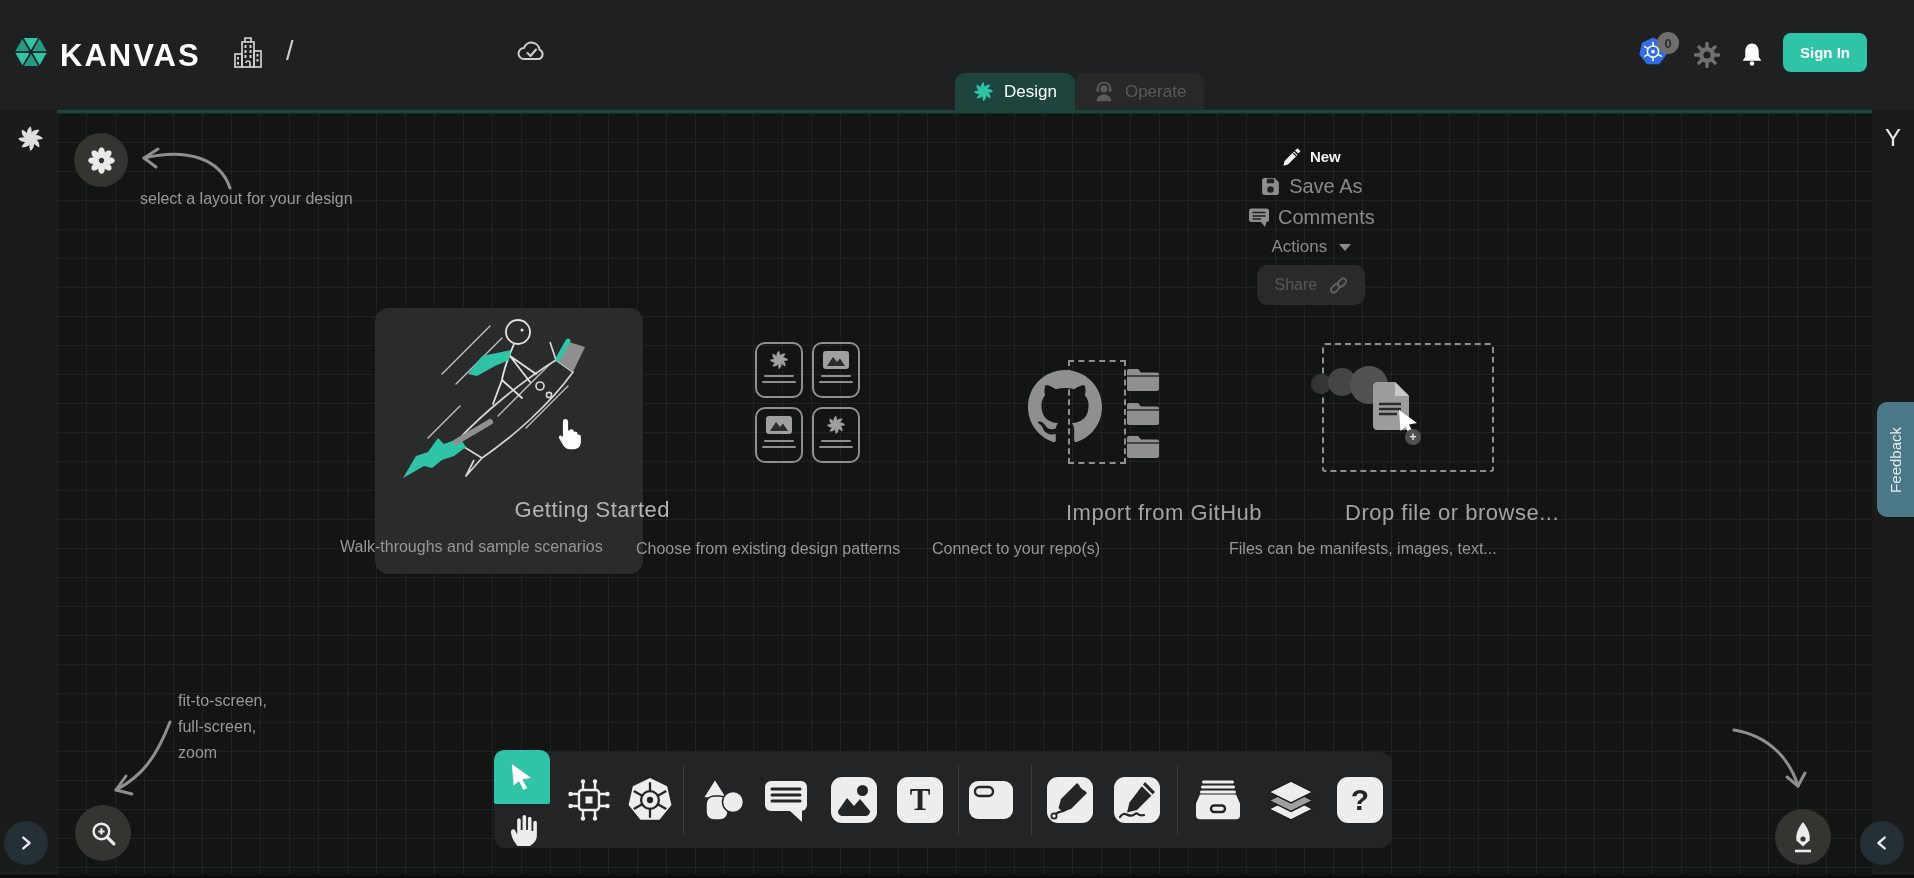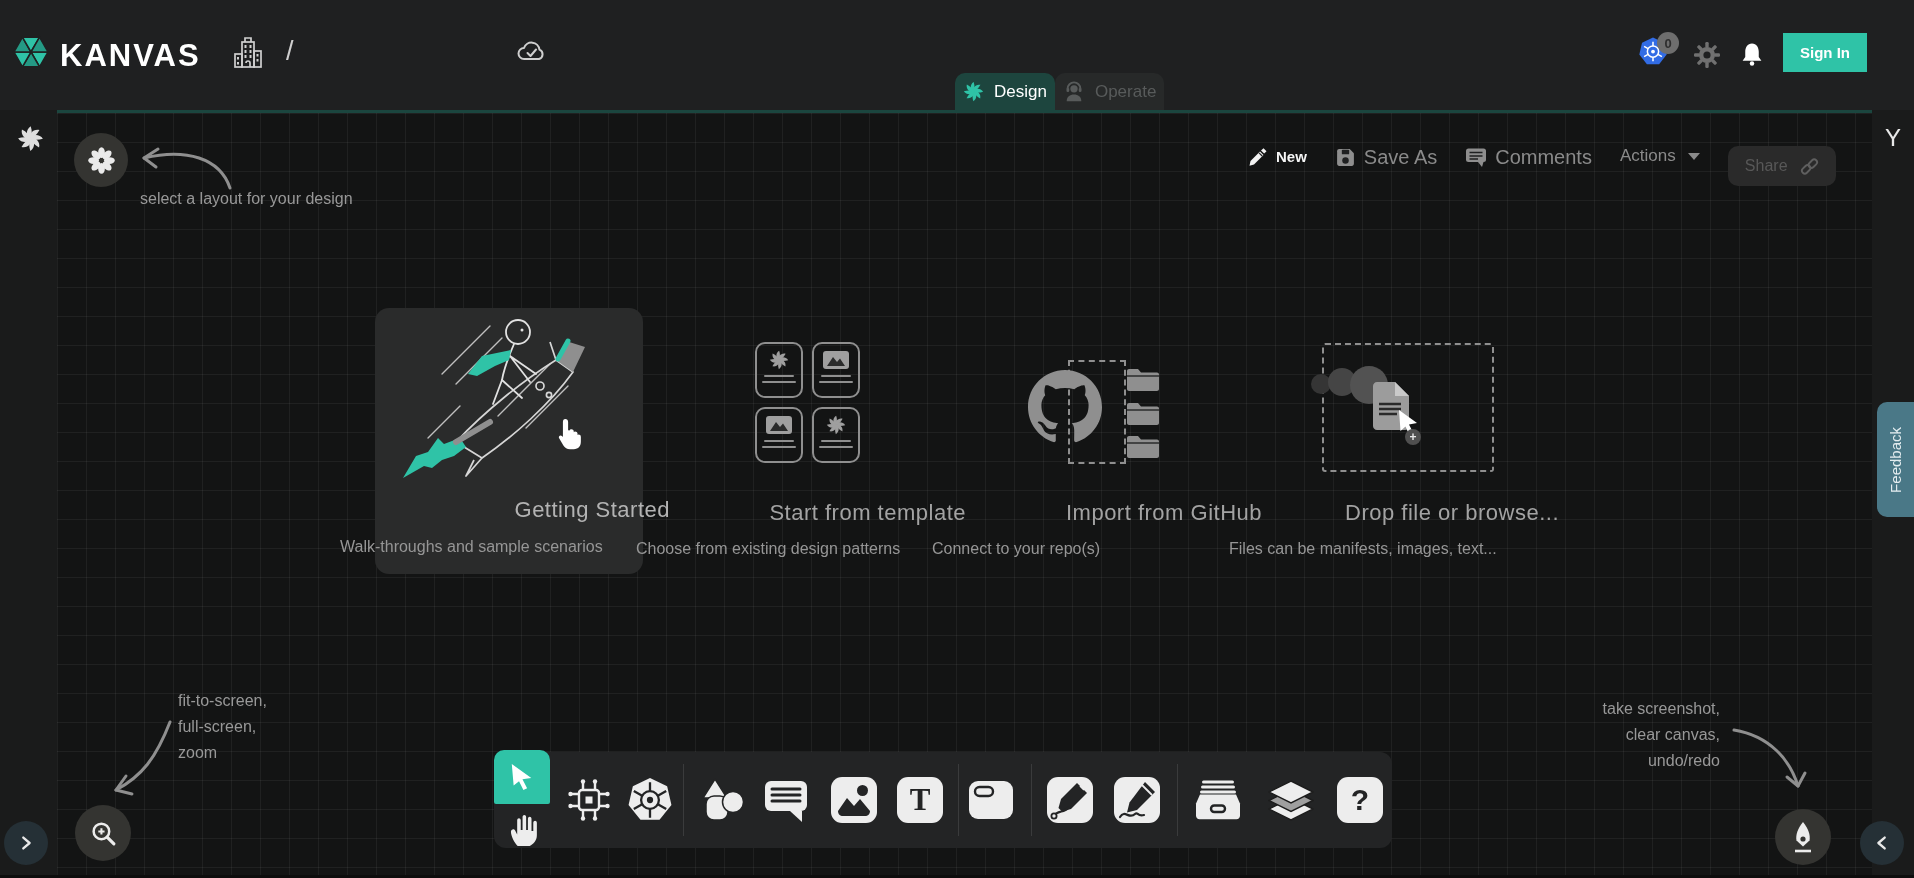--- a/index.html
+++ b/index.html
@@ -9,45 +9,45 @@
 
   
   .topbar{position:absolute;inset:0 0 auto 0;height:110px;background:#1f2021;}
   .brand-text{font-size:31px;font-weight:800;letter-spacing:2px;color:#fff;}
   .name-label{font-size:13px;color:#c8c8c8;display:block;margin-bottom:3px;}
   .name-input{width:176px;background:transparent;border:none;border-bottom:1px solid #d9d9d9;
               color:#e8e8e8;font-size:19px;font-family:"Liberation Sans",sans-serif;
               padding:0 0 8px 2px;outline:none;}
   .slash{font-size:27px;font-weight:300;color:#cfcfcf;}
   .mode-tabs{position:absolute;left:955px;bottom:0;display:flex;align-items:flex-end;}
-  .tab{height:37px;display:flex;align-items:center;gap:10px;padding:0 8px;
+  .tab{height:37px;display:flex;align-items:center;gap:10px;padding:0 18px;
        border-radius:10px 10px 0 0;font-size:17px;cursor:pointer;}
   .tab.active{background:#1d453e;color:#fff;}
   .tab.inactive{background:#272929;color:#585b5b;}
   .badge{position:absolute;left:19px;top:-4px;width:22px;height:22px;border-radius:50%;
          background:#6e6e6e;color:#2e2e2e;font-size:13px;font-weight:bold;
          display:flex;align-items:center;justify-content:center;}
   .signin{position:absolute;left:1783px;top:33px;width:84px;height:39px;border:none;
-          border-radius:0;background:#2fc3a7;color:#fff;font-size:15px;font-weight:bold;
+          border-radius:8px;background:#2fc3a7;color:#fff;font-size:15px;font-weight:bold;
           font-family:"Liberation Sans",sans-serif;cursor:pointer;}
 
   
   .canvas{position:absolute;top:110px;left:0;width:1914px;height:768px;background:#131414;}
   .topline{position:absolute;top:0;left:0;width:100%;height:3px;background:#1b463f;}
   .grid{position:absolute;left:57px;top:3px;width:1815px;height:762px;
         background-image:linear-gradient(rgba(255,255,255,.055) 1px,transparent 1px),
                          linear-gradient(90deg,rgba(255,255,255,.055) 1px,transparent 1px);
         background-size:29px 29px;}
   .strip{position:absolute;top:0;height:768px;background:#1a1b1b;}
   .strip.left{left:0;width:57px;}
   .strip.right{left:1872px;width:42px;}
   .bottomline{position:absolute;bottom:0;left:0;width:100%;height:3px;background:#0d0d0d;}
 
   
-  .cv-toolbar{position:absolute;left:1248px;top:36px;display:flex;align-items:flex-start;gap:28px;}
+  .cv-toolbar{position:absolute;left:1248px;top:36px;display:flex;align-items:center;gap:8px;flex-direction:column;}
   .cv-item{display:flex;align-items:center;gap:8px;cursor:pointer;}
   .cv-item span{font-size:20px;color:#8a8a8a;}
   .cv-item.bright span{color:#f5f5f5;font-weight:bold;font-size:15px;}
   .chev-down{width:0;height:0;border-left:6px solid transparent;border-right:6px solid transparent;
              border-top:7px solid #8a8a8a;margin-left:4px;}
   .share-pill{width:108px;height:40px;border-radius:10px;background:#2a2a2a;display:flex;
               align-items:center;justify-content:center;gap:12px;cursor:pointer;}
   .share-pill span{font-size:16px;color:#585858;}
 
   .round-btn{position:absolute;border-radius:50%;background:#343431;display:flex;
@@ -353,21 +353,20 @@
       <div class="mini-line" style="width:30px;margin-top:5px"></div>
       <div class="mini-line" style="width:34px;margin-top:4px"></div>
     </div>
     <div class="mini-card" style="left:812px;top:297px">
       <svg width="20" height="20" style="color:#9f9f9f">
           <use href="#pinwheel"></use>
         </svg>
       <div class="mini-line" style="width:30px;margin-top:5px"></div>
       <div class="mini-line" style="width:34px;margin-top:4px"></div>
     </div>
-    <div class="card-title" style="left:646px;top:390px">Start from template</div>
     <div class="card-sub" style="left:636px;top:430px">Choose from existing design patterns</div>
 
     <div class="abs" style="left:1020px;top:240px;width:160px;height:130px"></div>
     <div class="dashed" style="left:1068px;top:250px;width:54px;height:100px"></div>
     <svg class="abs" style="left:1028px;top:260px" width="74" height="74" viewBox="0 0 24 24">
       <path fill="#8f8f8f" d="M12 0C5.37 0 0 5.37 0 12c0 5.3 3.438 9.8 8.205 11.387.6.11.82-.26.82-.577
         0-.286-.01-1.04-.016-2.04-3.338.725-4.042-1.61-4.042-1.61-.546-1.387-1.333-1.757-1.333-1.757
         -1.09-.744.083-.729.083-.729 1.205.085 1.84 1.237 1.84 1.237 1.07 1.834 2.807 1.304 3.492.997
         .107-.775.418-1.305.762-1.605-2.665-.3-5.466-1.332-5.466-5.93 0-1.31.468-2.38 1.235-3.22
         -.123-.303-.535-1.523.117-3.176 0 0 1.008-.322 3.3 1.23.957-.266 1.983-.399 3.003-.404
@@ -548,25 +547,20 @@
       <div>full-screen,</div>
       <div>zoom</div>
     </div>
     <svg class="abs" style="left:98px;top:600px" width="82" height="94" viewBox="0 0 82 94">
       <g stroke="#8f8f8f" stroke-width="3" fill="none" stroke-linecap="round">
         <path d="M72 12 C 58 48 44 66 18 80"></path>
         <path d="M18 80 L28 66 M18 80 L34 84"></path>
       </g>
     </svg>
 
-    <div class="hint" style="left:1560px;top:586px;width:160px;text-align:right">
-      <div>take screenshot,</div>
-      <div>clear canvas,</div>
-      <div>undo/redo</div>
-    </div>
     <svg class="abs" style="left:1728px;top:608px" width="82" height="84" viewBox="0 0 82 84">
       <g stroke="#8f8f8f" stroke-width="3" fill="none" stroke-linecap="round">
         <path d="M6 12 C 42 18 62 42 70 68"></path>
         <path d="M70 68 L59 59 M70 68 L77 55"></path>
       </g>
     </svg>
 
     <div class="feedback">
       <span>Feedback</span>
     </div>

